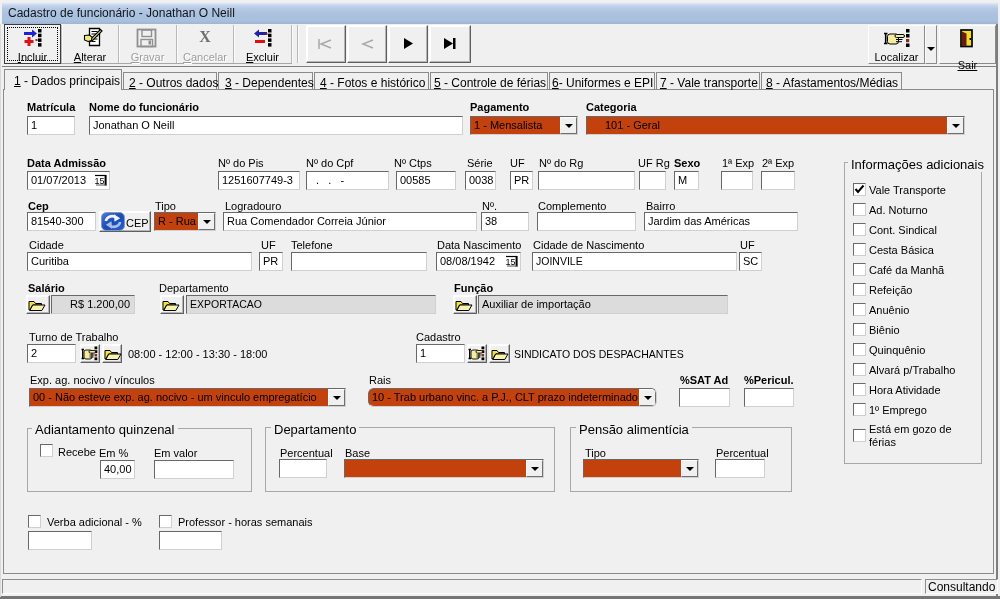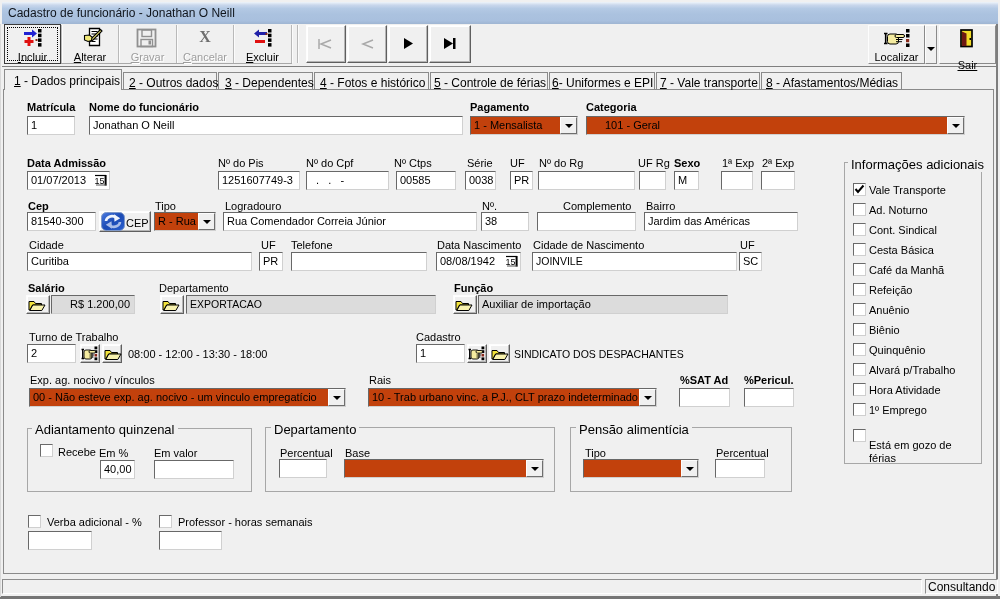--- a/index.html
+++ b/index.html
@@ -242,21 +242,21 @@
   <path d="M19 10 A 6 5.2 0 0 1 9.5 13.8" stroke="#aabde8" stroke-width="2.6" fill="none"></path>
   <path d="M11 16.8 L4.8 12.8 L10.5 9.2 Z" fill="#aabde8"></path>
 </svg></div>
 <div class="lb" style="left:126px; top:217px;">CEP</div>
 <div class="lb" style="left:155px; top:200px;">Tipo</div>
 <div class="cmb" style="left:154px; top:212px; width:62px;">R - Rua<span class="cmbtn"></span></div>
 <div class="lb" style="left:225px; top:200px;">Logradouro</div>
 <div class="tb" style="left:223px; top:212px; width:254px;">Rua Comendador Correia Júnior</div>
 <div class="lb" style="left:482px; top:200px;">Nº.</div>
 <div class="tb" style="left:481px; top:212px; width:48px;">38</div>
-<div class="lb" style="left:563px; top:200px;">Complemento</div>
+<div class="lb" style="left:538px; top:200px;">Complemento</div>
 <div class="tb" style="left:537px; top:212px; width:99px;"></div>
 <div class="lb" style="left:646px; top:200px;">Bairro</div>
 <div class="tb" style="left:644px; top:212px; width:154px;">Jardim das Américas</div>
 
 <div class="lb" style="left:29px; top:239px;">Cidade</div>
 <div class="tb" style="left:27px; top:252px; width:225px;">Curitiba</div>
 <div class="lb" style="left:261px; top:239px;">UF</div>
 <div class="tb" style="left:259px; top:252px; width:24px;">PR</div>
 <div class="lb" style="left:291px; top:239px;">Telefone</div>
 <div class="tb" style="left:291px; top:252px; width:136px;"></div>
@@ -337,21 +337,21 @@
     <svg width="18" height="15" style="position:absolute;left:1px;top:2px;">
       <path d="M1 12 L1 3.5 L6 3.5 L7.5 5.5 L13.5 5.5 L13.5 7 L4.5 7 L1.8 12 Z" fill="#f2e33c" stroke="#000" stroke-width="1"></path>
       <path d="M1.8 12.5 L4.8 7 L17 7 L13.8 12.5 Z" fill="#f8f2ae" stroke="#000" stroke-width="1"></path>
     </svg>
   </div>
 <div class="lb" style="left:514px; top:348px; font-size:10.5px;">SINDICATO DOS DESPACHANTES</div>
 
 <div class="lb" style="left:30px; top:374px;">Exp. ag. nocivo / vínculos</div>
 <div class="cmb" style="left:29px; top:388px; width:317px;">00 - Não esteve exp. ag. nocivo - um vinculo empregatício<span class="cmbtn"></span></div>
 <div class="lb" style="left:369px; top:374px;">Rais</div>
-<div class="cmb" style="left:368px; top:388px; width:289px;">10 - Trab urbano vinc. a P.J., CLT prazo indeterminado<span class="cmbtn"></span></div>
+<div class="cmb" style="left:368px; top:388px; width:289px;border-radius:6px;">10 - Trab urbano vinc. a P.J., CLT prazo indeterminado<span class="cmbtn"></span></div>
 <div class="lb b" style="left:680px; top:374px;">%SAT Ad</div>
 <div class="tb" style="left:679px; top:388px; width:51px;"></div>
 <div class="lb b" style="left:744px; top:374px;">%Pericul.</div>
 <div class="tb" style="left:744px; top:388px; width:50px;"></div>
 
 <div class="fs" style="left:27px; top:428px; width:225px; height:64px;"></div>
 <div class="leg" style="left:32px; top:422px;">Adiantamento quinzenal</div>
 <div class="cb" style="left:40px; top:444px;"></div>
 <div class="lb" style="left:58px; top:446px;">Recebe</div>
 <div class="lb" style="left:99px; top:447px; background:#f0f0f0; padding-right:3px;">Em %</div>
@@ -407,17 +407,17 @@
 <div class="lb" style="left:869px; top:324px;">Biênio</div>
 <div class="cb" style="left:853px; top:343px;"></div>
 <div class="lb" style="left:869px; top:344px;">Quinquênio</div>
 <div class="cb" style="left:853px; top:363px;"></div>
 <div class="lb" style="left:869px; top:364px;">Alvará p/Trabalho</div>
 <div class="cb" style="left:853px; top:383px;"></div>
 <div class="lb" style="left:869px; top:384px;">Hora Atividade</div>
 <div class="cb" style="left:853px; top:403px;"></div>
 <div class="lb" style="left:869px; top:404px;">1º Emprego</div>
 <div class="cb" style="left:853px; top:429px;"></div>
-<div class="lb" style="left:869px; top:423px; width:104px; white-space:normal; line-height:13px;margin-top:16px;">Está em gozo de férias</div>
+<div class="lb" style="left:869px; top:423px; width:104px; white-space:normal; line-height:13px;">Está em gozo de férias</div>
 
 <div class="abs" style="left:2px; top:579px; width:920px; height:15px; border:1px solid; border-color:#8d8d8d #fdfdfd #fdfdfd #8d8d8d; background:#f0f0f0;"></div>
 <div class="abs" style="left:925px; top:579px; width:73px; height:15px; border:1px solid; border-color:#8d8d8d #fdfdfd #fdfdfd #8d8d8d; background:#f0f0f0;"></div>
 <div class="lb" style="left:928px; top:580px; font-size:12px;">Consultando</div>
 
 </body></html>

